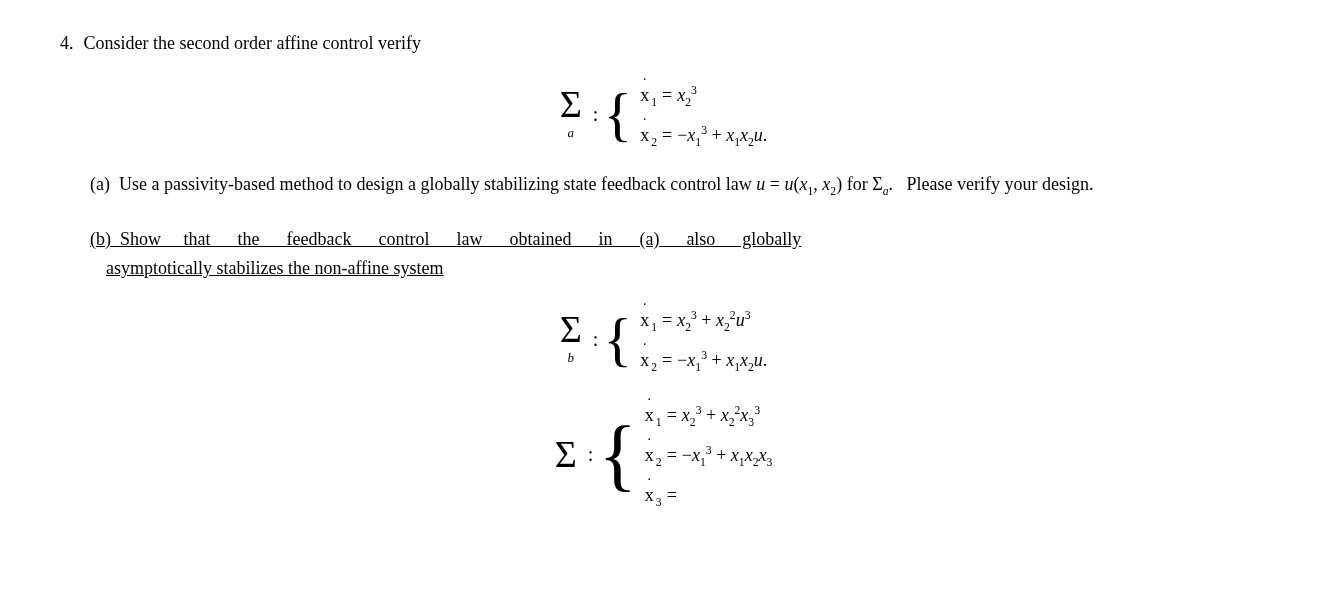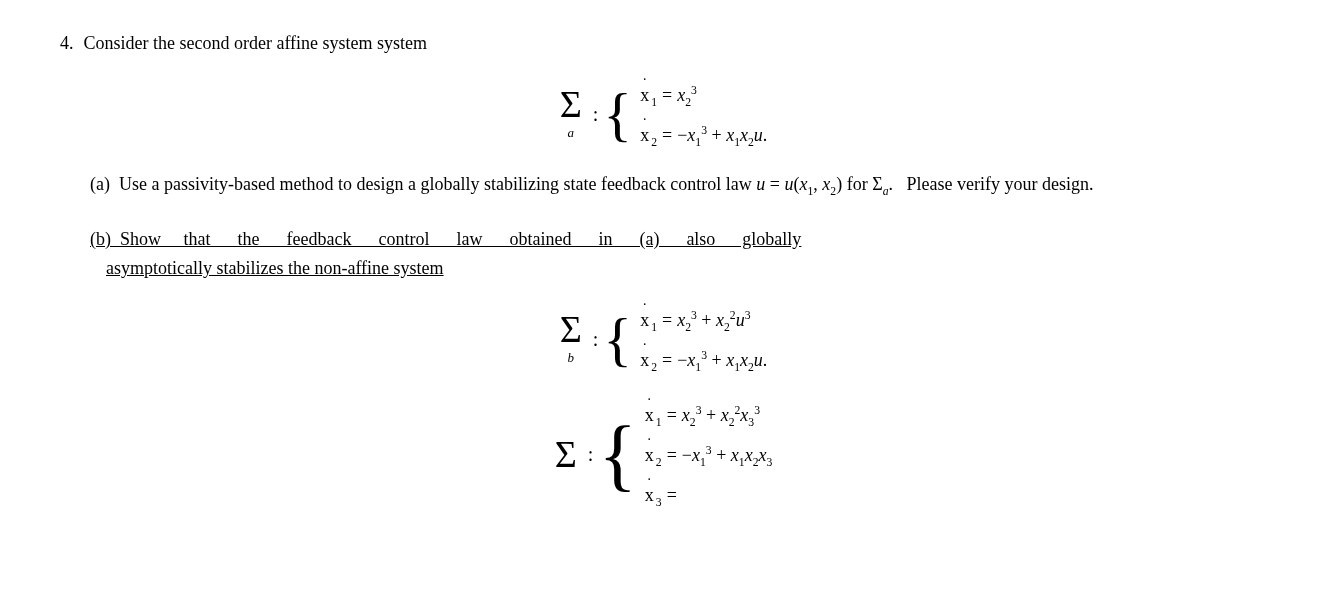--- a/index.html
+++ b/index.html
@@ -118,21 +118,21 @@
       line-height: 1.8;
     }
   </style>
 </head>
 <body>
 
 <div>
 
   <div style="display:flex; align-items:baseline; margin-bottom: 8px;">
     <span style="margin-right: 10px; font-style:normal;">4.</span>
-    <span style="font-style:normal;">Consider the second order affine system system</span>
+    <span style="font-style:normal;">Consider the second order affine control verify</span>
   </div>
 
   <div class="centered-eq">
     <div class="system-container">
       <div class="sigma-container">
         <span class="sigma-big">Σ</span>
         <span class="sigma-subscript">a</span>
       </div>
       <span class="colon-sep">:</span>
       <span class="left-brace">{</span>

